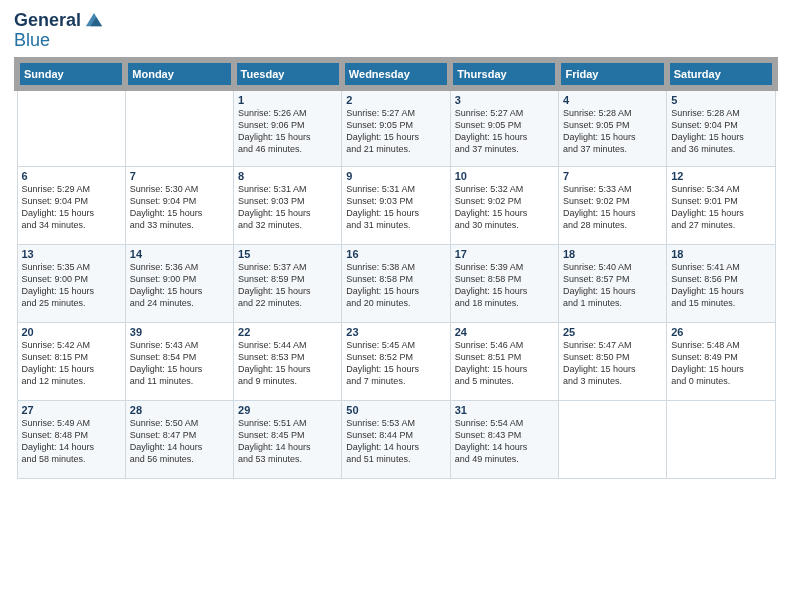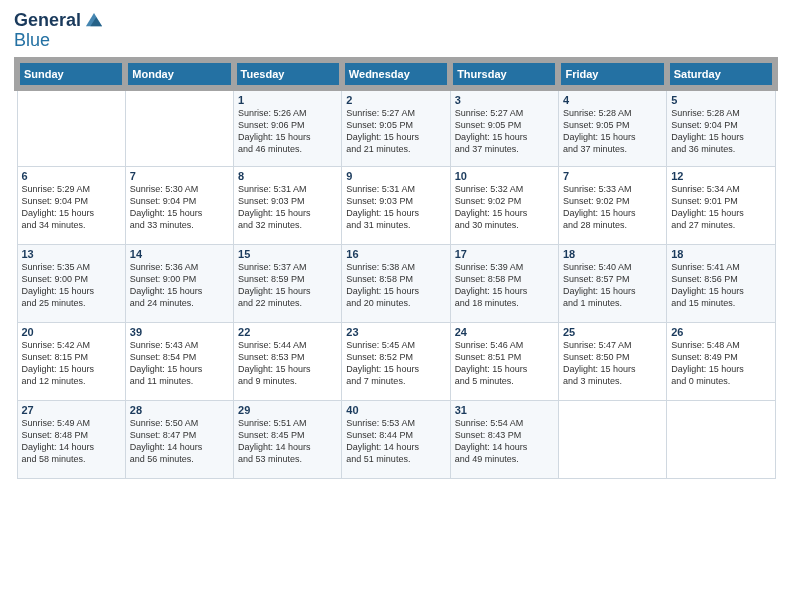--- a/index.html
+++ b/index.html
@@ -333,21 +333,21 @@
             <div class="cell-line">and 56 minutes.</div>
           </td>
           <td>
             <div class="day-num">29</div>
             <div class="cell-line">Sunrise: 5:51 AM</div>
             <div class="cell-line">Sunset: 8:45 PM</div>
             <div class="cell-line">Daylight: 14 hours</div>
             <div class="cell-line">and 53 minutes.</div>
           </td>
           <td>
-            <div class="day-num">40</div>
+            <div class="day-num">50</div>
             <div class="cell-line">Sunrise: 5:53 AM</div>
             <div class="cell-line">Sunset: 8:44 PM</div>
             <div class="cell-line">Daylight: 14 hours</div>
             <div class="cell-line">and 51 minutes.</div>
           </td>
           <td>
             <div class="day-num">31</div>
             <div class="cell-line">Sunrise: 5:54 AM</div>
             <div class="cell-line">Sunset: 8:43 PM</div>
             <div class="cell-line">Daylight: 14 hours</div>

